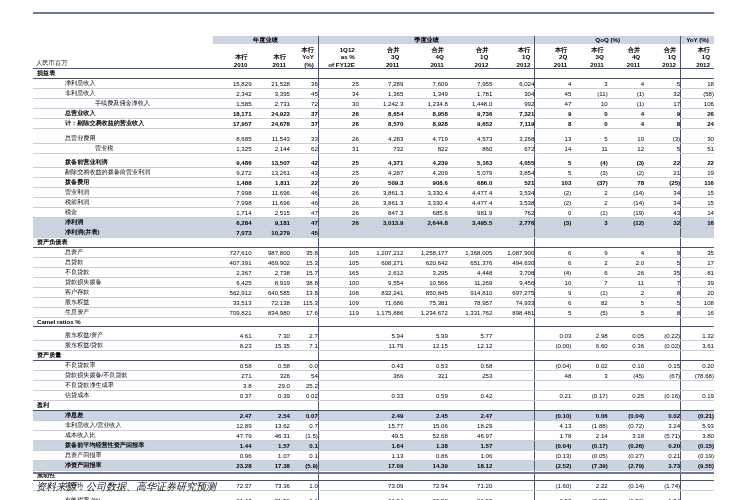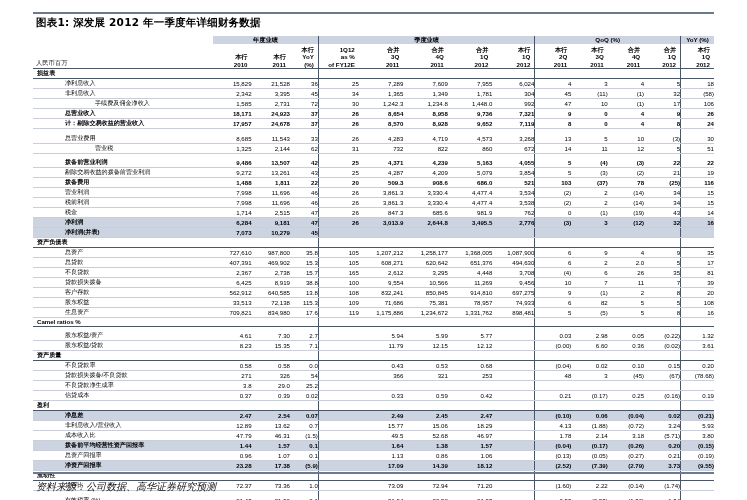--- a/index.html
+++ b/index.html
@@ -72,21 +72,20 @@
   tr.gap td{border-bottom:none;}
 
   .vsep{border-left:1px solid #4a5568;}
 </style>
 </head>
 <body>
 
 <div class="page">
   <div class="rule-top"></div>
 
-  <div class="title">图表1: 深发展 2012 年一季度年详细财务数据</div>
 
   <table class="fin">
     <colgroup>
       <col style="width:178px">
       <col style="width:38px">
         <col style="width:38px">
         <col style="width:28px">
       <col style="width:40px">
         <col style="width:44px">
         <col style="width:44px">

